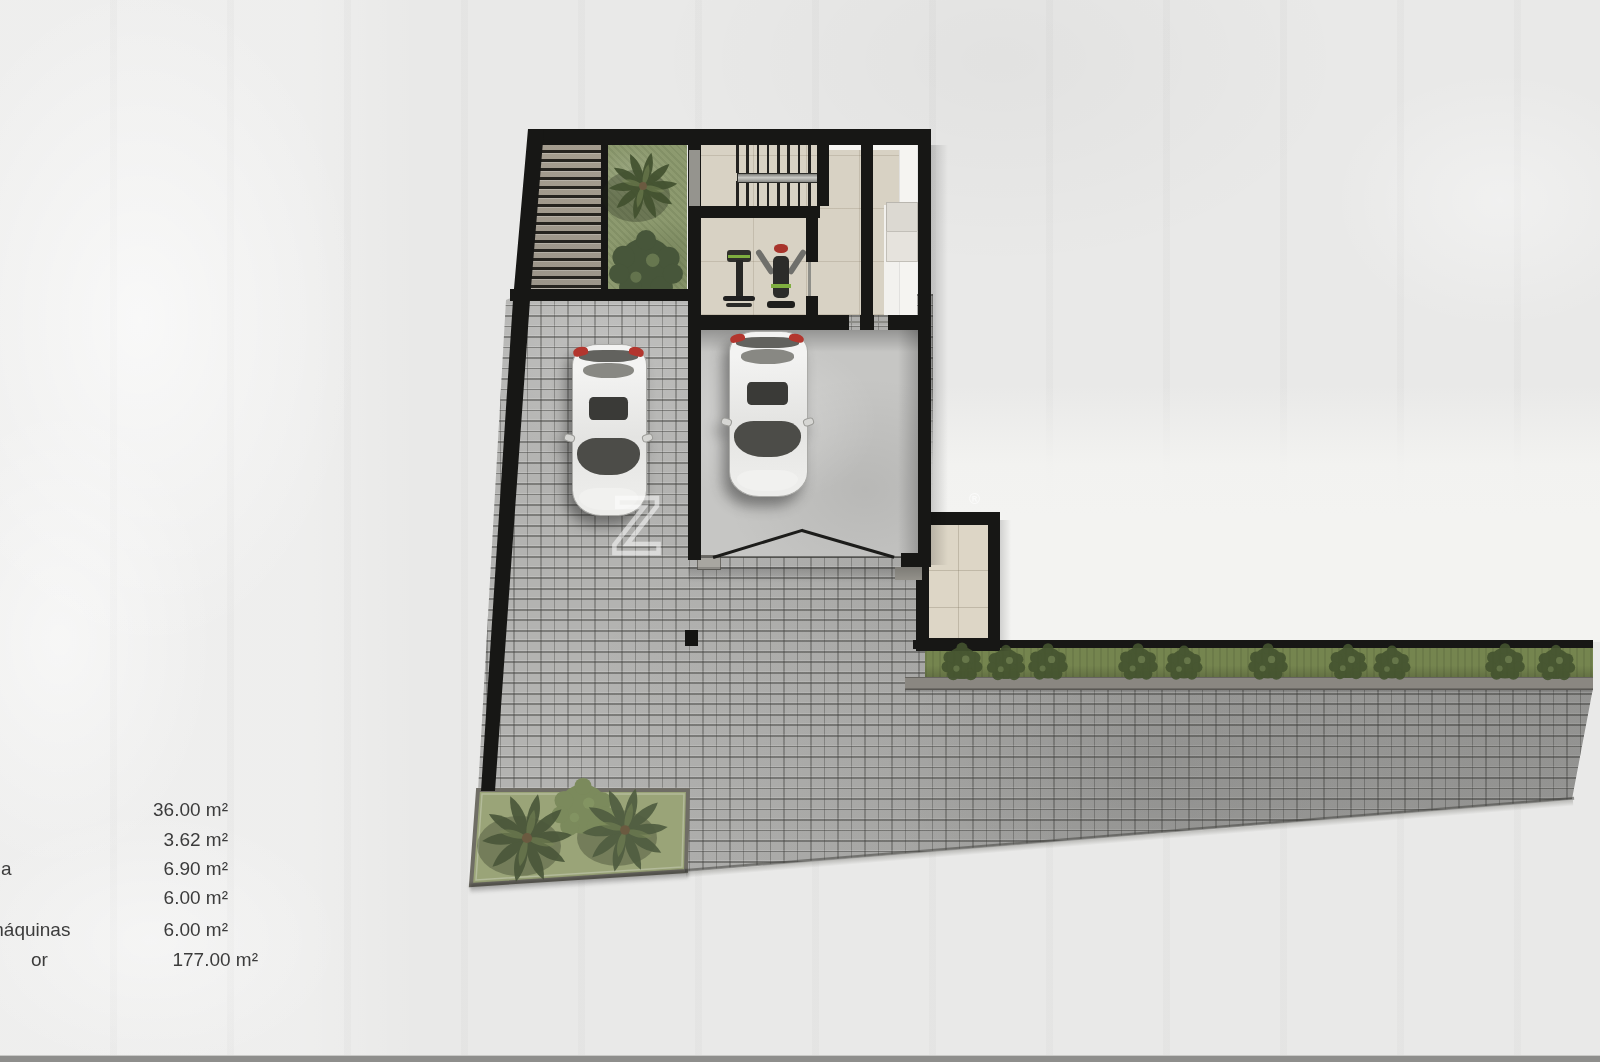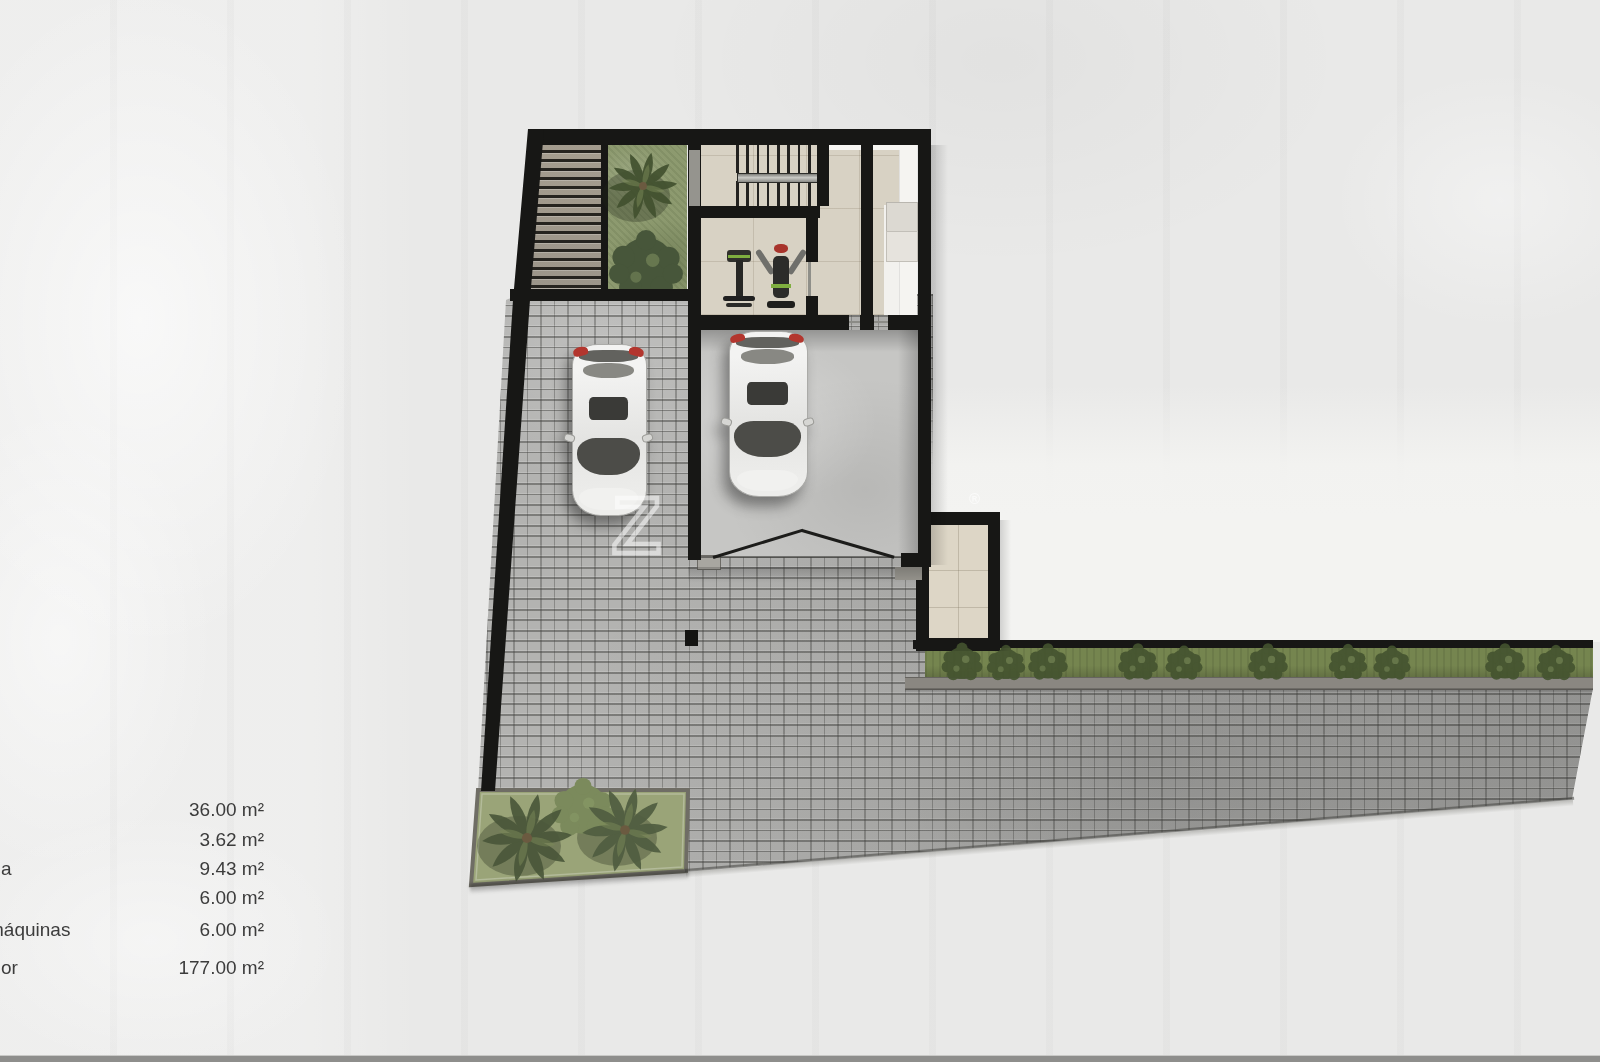--- a/index.html
+++ b/index.html
@@ -175,22 +175,22 @@
   
   .watermark{left:612px;top:469px;height:90px;display:flex;align-items:flex-end;pointer-events:none;}
   .wm-mark{font-size:80px;line-height:.82;font-weight:700;color:transparent;-webkit-text-stroke:4.5px var(--watermark,rgba(255,255,255,.52));letter-spacing:-2px;}
   .wm-word{font-size:106px;line-height:.62;font-weight:700;color:var(--watermark,rgba(255,255,255,.52));letter-spacing:-1px;}
   .wm-reg{left:969px;top:490px;font-size:15px;color:rgba(255,255,255,.6);font-weight:700;}
   
   .legend{left:0;top:793px;width:240px;height:180px;color:var(--legend-text,#3c3c3c);font-size:19px;}
   .legend-row{position:absolute;left:0;width:240px;height:24px;}
   .legend-label{position:absolute;left:1px;top:0;white-space:nowrap;}
   .legend-label.cut{left:-12px;}
-  .legend-value{position:absolute;left:0;top:0;width:228px;text-align:right;padding-left:36px;}
-  .r0{top:6px;} .r1{top:36px;} .r2{top:65px;} .r3{top:94px;} .r4{top:126px;} .r5{top:164px;}
+  .legend-value{position:absolute;left:0;top:0;width:228px;text-align:right;}
+  .r0{top:6px;} .r1{top:36px;} .r2{top:65px;} .r3{top:94px;} .r4{top:126px;} .r5{top:156px;margin-left:30px;}
   
   .bottom-band{left:0;top:1055px;width:1600px;height:7px;background:var(--bottom-band,#8e8e8c);border-top:1px solid #c9c9c7;}
   svg.plants{position:absolute;left:0;top:0;pointer-events:none;}
 </style>
 </head>
 <body>
 
 <div class="abs paper-tex"></div>
 
 <div class="abs cobble">
@@ -372,21 +372,21 @@
   <div class="legend-row r0">
     <span class="legend-label"></span>
     <span class="legend-value">36.00 m²</span>
   </div>
   <div class="legend-row r1">
     <span class="legend-label"></span>
     <span class="legend-value">3.62 m²</span>
   </div>
   <div class="legend-row r2">
     <span class="legend-label">a</span>
-    <span class="legend-value">9.43 m²</span>
+    <span class="legend-value">6.90 m²</span>
   </div>
   <div class="legend-row r3">
     <span class="legend-label"></span>
     <span class="legend-value">6.00 m²</span>
   </div>
   <div class="legend-row r4">
     <span class="legend-label cut">máquinas</span>
     <span class="legend-value">6.00 m²</span>
   </div>
   <div class="legend-row r5">

